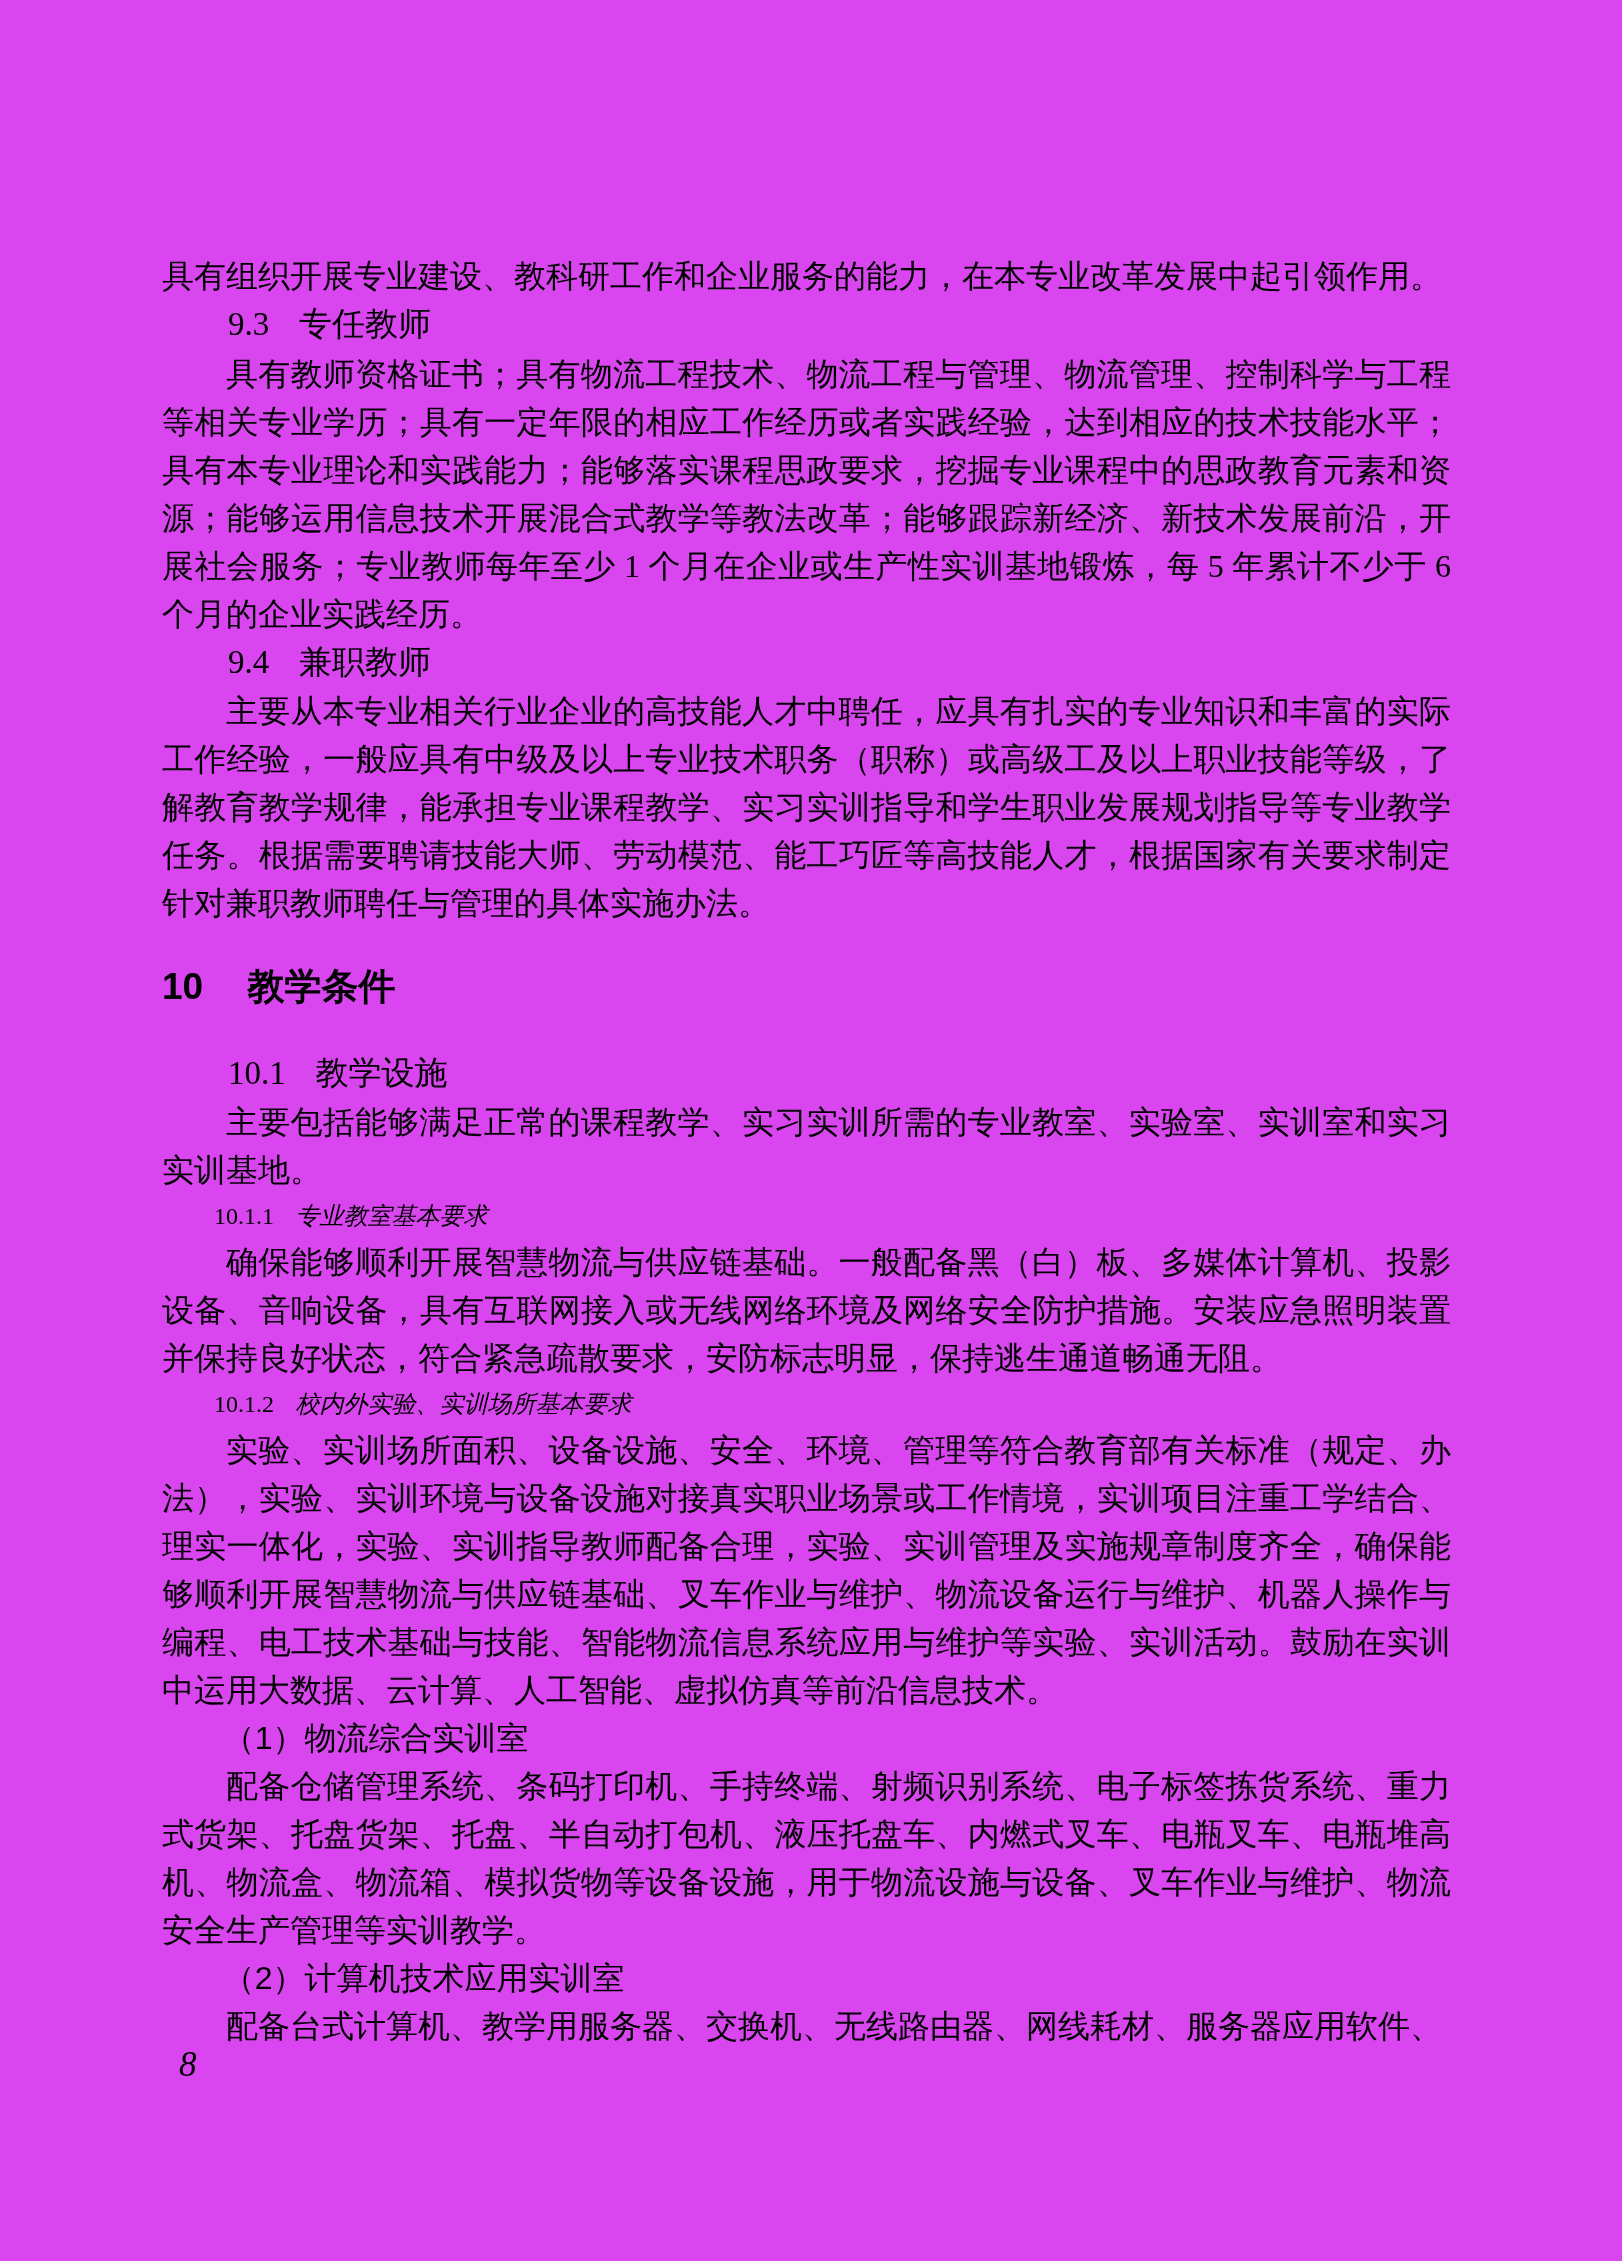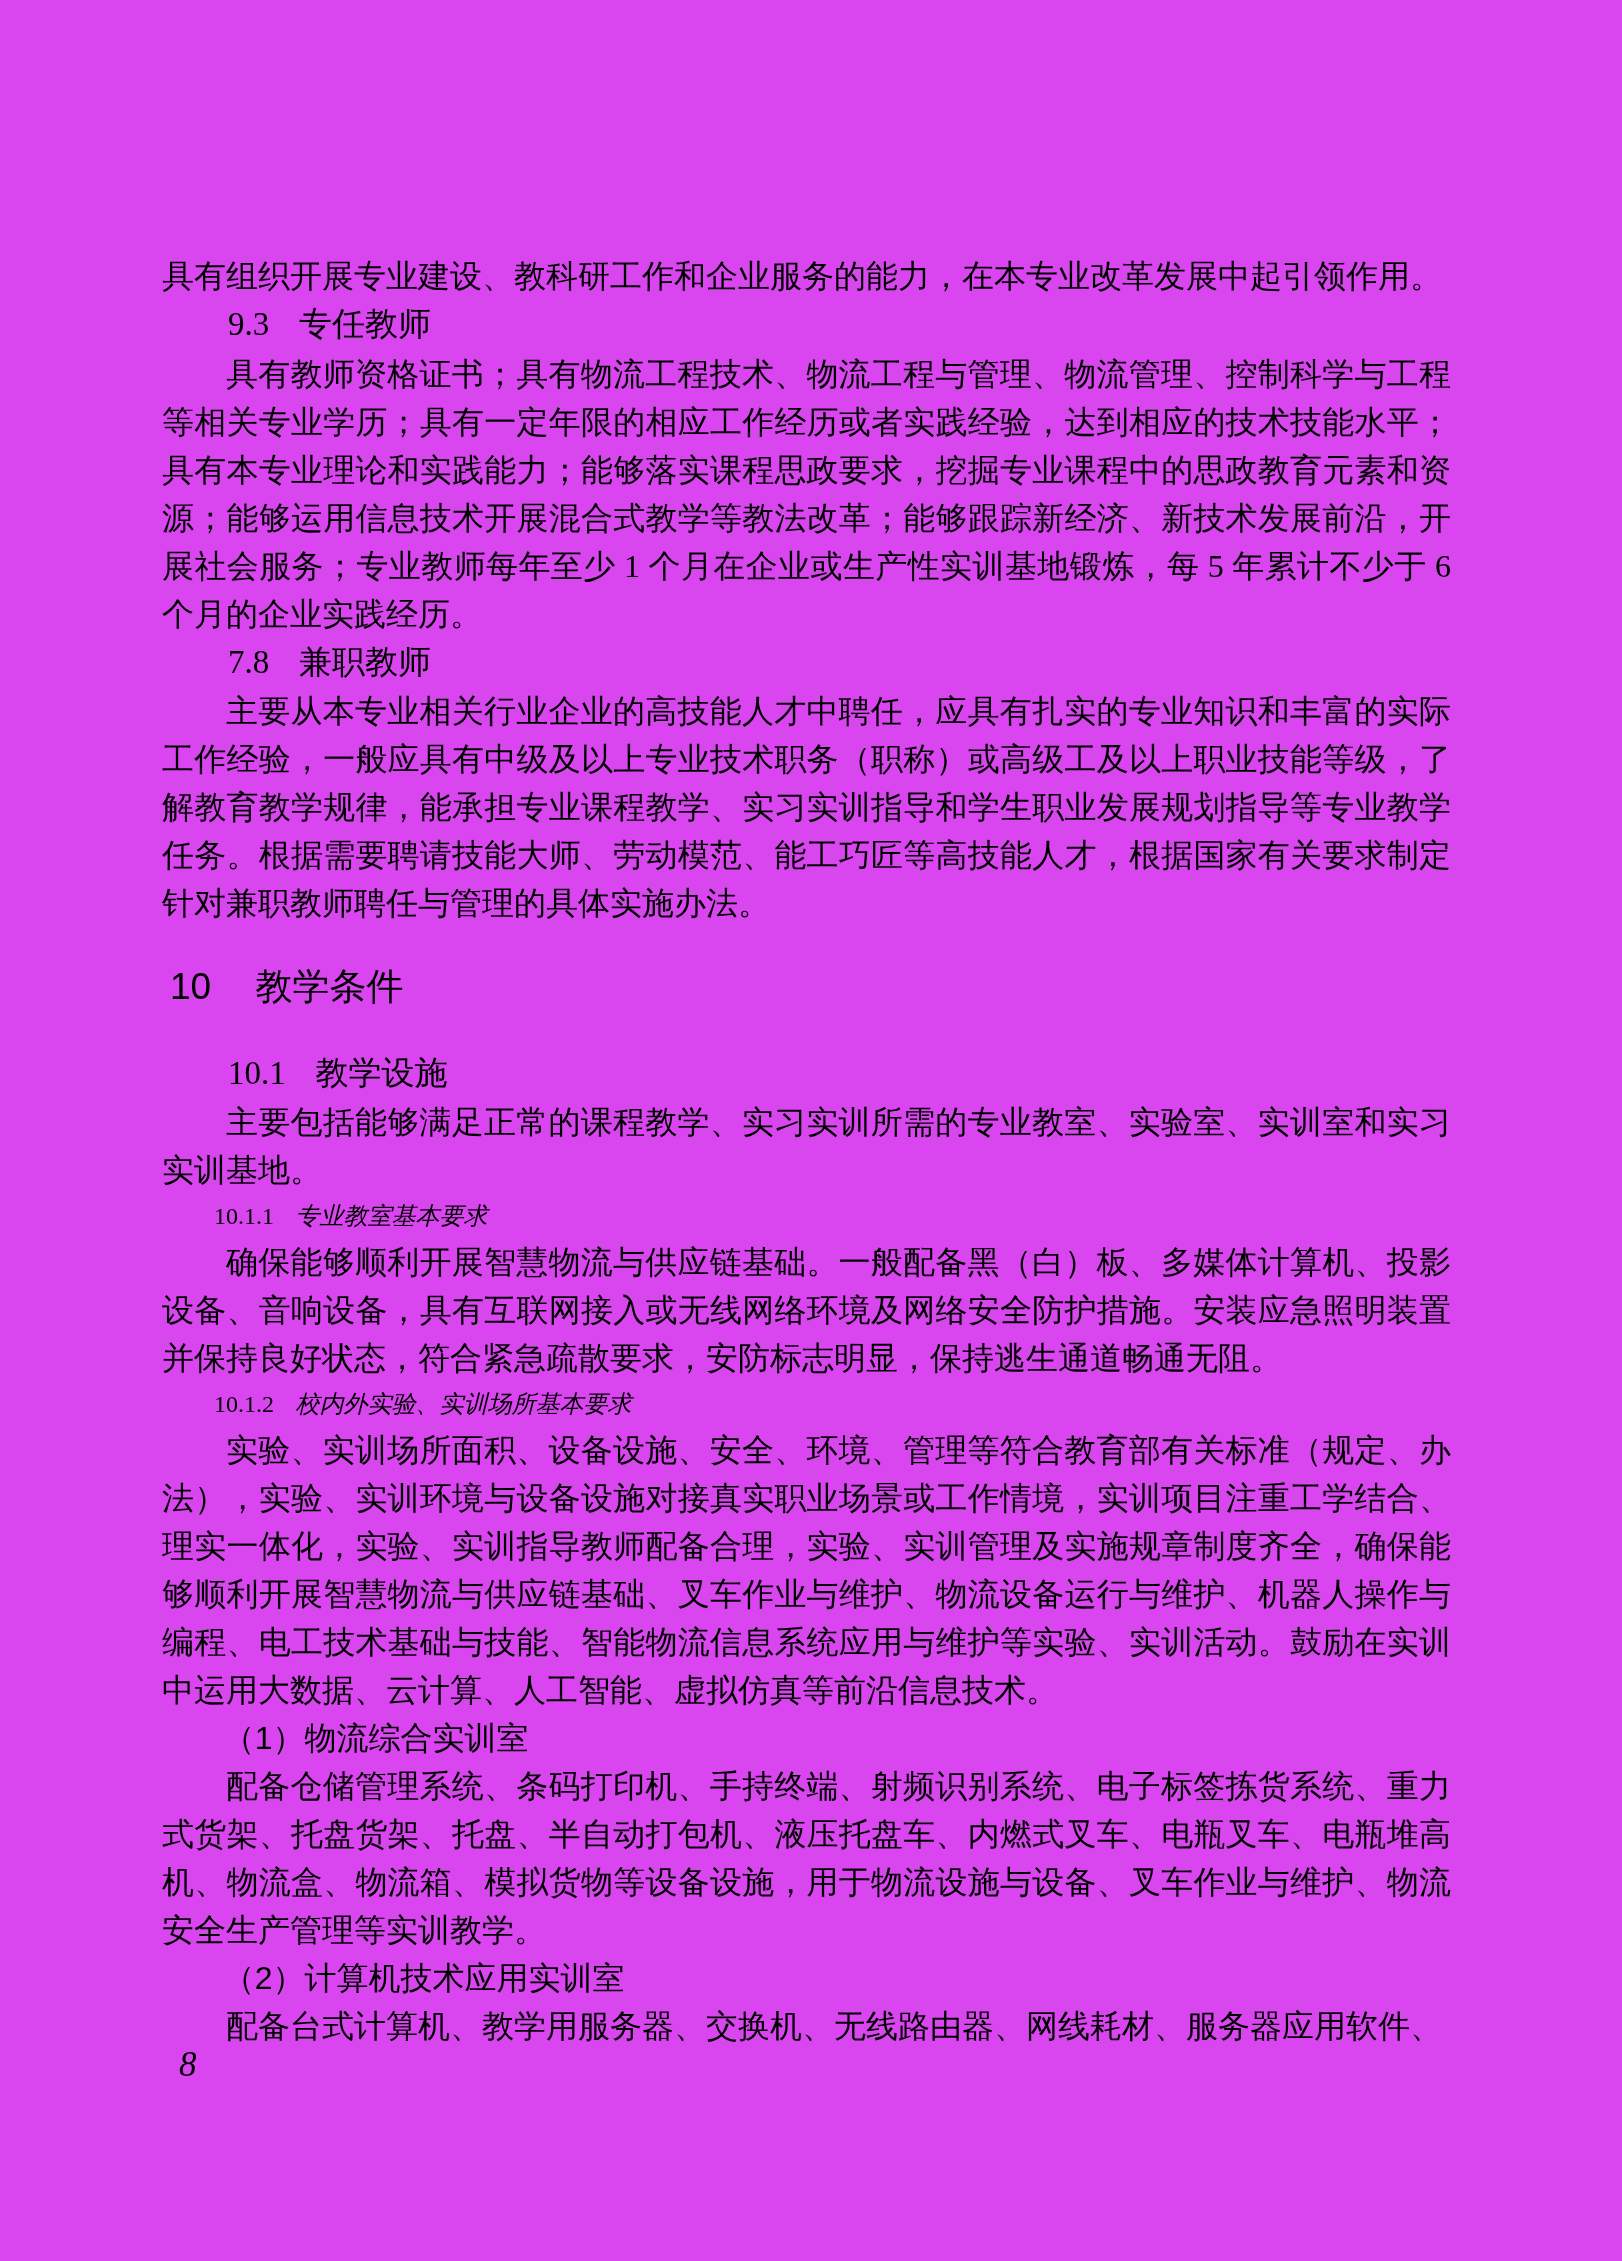--- a/index.html
+++ b/index.html
@@ -37,23 +37,23 @@
     font-size: 33px;
     font-weight: normal;
     line-height: 1.5;
     margin: 0;
     text-indent: 2em;
   }
 
   .heading-l1 {
     font-family: "Liberation Sans", "DejaVu Sans", sans-serif;
     font-size: 37px;
-    font-weight: normal;
+    font-weight: bold;
     line-height: 1.45;
-    margin: 33px 0 35px 8px;
+    margin: 33px 0 35px 0;
     text-indent: 0;
   }
 
   .heading-l3 {
     font-family: "Liberation Serif", "DejaVu Serif", serif;
     font-size: 24px;
     font-style: italic;
     font-weight: normal;
     line-height: 1.5;
     margin: 4px;
@@ -88,21 +88,21 @@
 
 <div class="page">
   <div class="content">
 
     <p class="body-para no-indent">具有组织开展专业建设、教科研工作和企业服务的能力，在本专业改革发展中起引领作用。</p>
 
     <h3 class="heading-l2"><span class="sec-num">9.3</span><span>专任教师</span></h3>
 
     <p class="body-para">具有教师资格证书；具有物流工程技术、物流工程与管理、物流管理、控制科学与工程等相关专业学历；具有一定年限的相应工作经历或者实践经验，达到相应的技术技能水平；具有本专业理论和实践能力；能够落实课程思政要求，挖掘专业课程中的思政教育元素和资源；能够运用信息技术开展混合式教学等教法改革；能够跟踪新经济、新技术发展前沿，开展社会服务；专业教师每年至少 1 个月在企业或生产性实训基地锻炼，每 5 年累计不少于 6 个月的企业实践经历。</p>
 
-    <h3 class="heading-l2"><span class="sec-num">7.8</span><span>兼职教师</span></h3>
+    <h3 class="heading-l2"><span class="sec-num">9.4</span><span>兼职教师</span></h3>
 
     <p class="body-para">主要从本专业相关行业企业的高技能人才中聘任，应具有扎实的专业知识和丰富的实际工作经验，一般应具有中级及以上专业技术职务（职称）或高级工及以上职业技能等级，了解教育教学规律，能承担专业课程教学、实习实训指导和学生职业发展规划指导等专业教学任务。根据需要聘请技能大师、劳动模范、能工巧匠等高技能人才，根据国家有关要求制定针对兼职教师聘任与管理的具体实施办法。</p>
 
     <h1 class="heading-l1"><span class="sec-num">10</span><span>教学条件</span></h1>
 
     <h3 class="heading-l2"><span class="sec-num">10.1</span><span>教学设施</span></h3>
 
     <p class="body-para">主要包括能够满足正常的课程教学、实习实训所需的专业教室、实验室、实训室和实习实训基地。</p>
 
     <h4 class="heading-l3"><span class="sec-num">10.1.1</span><span>专业教室基本要求</span></h4>

